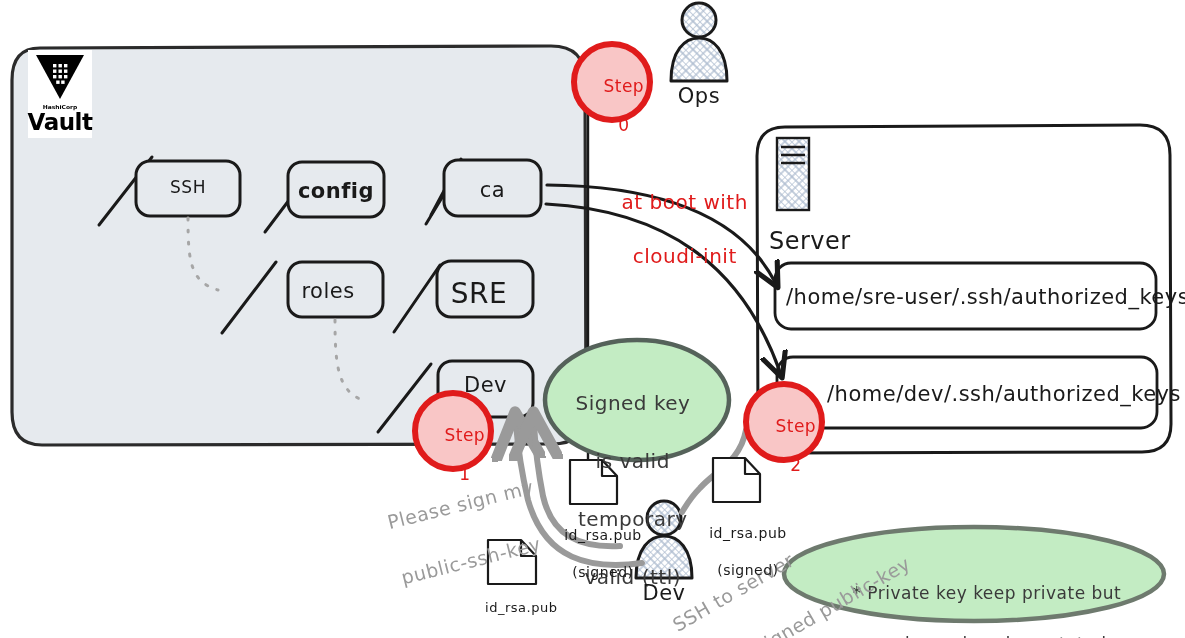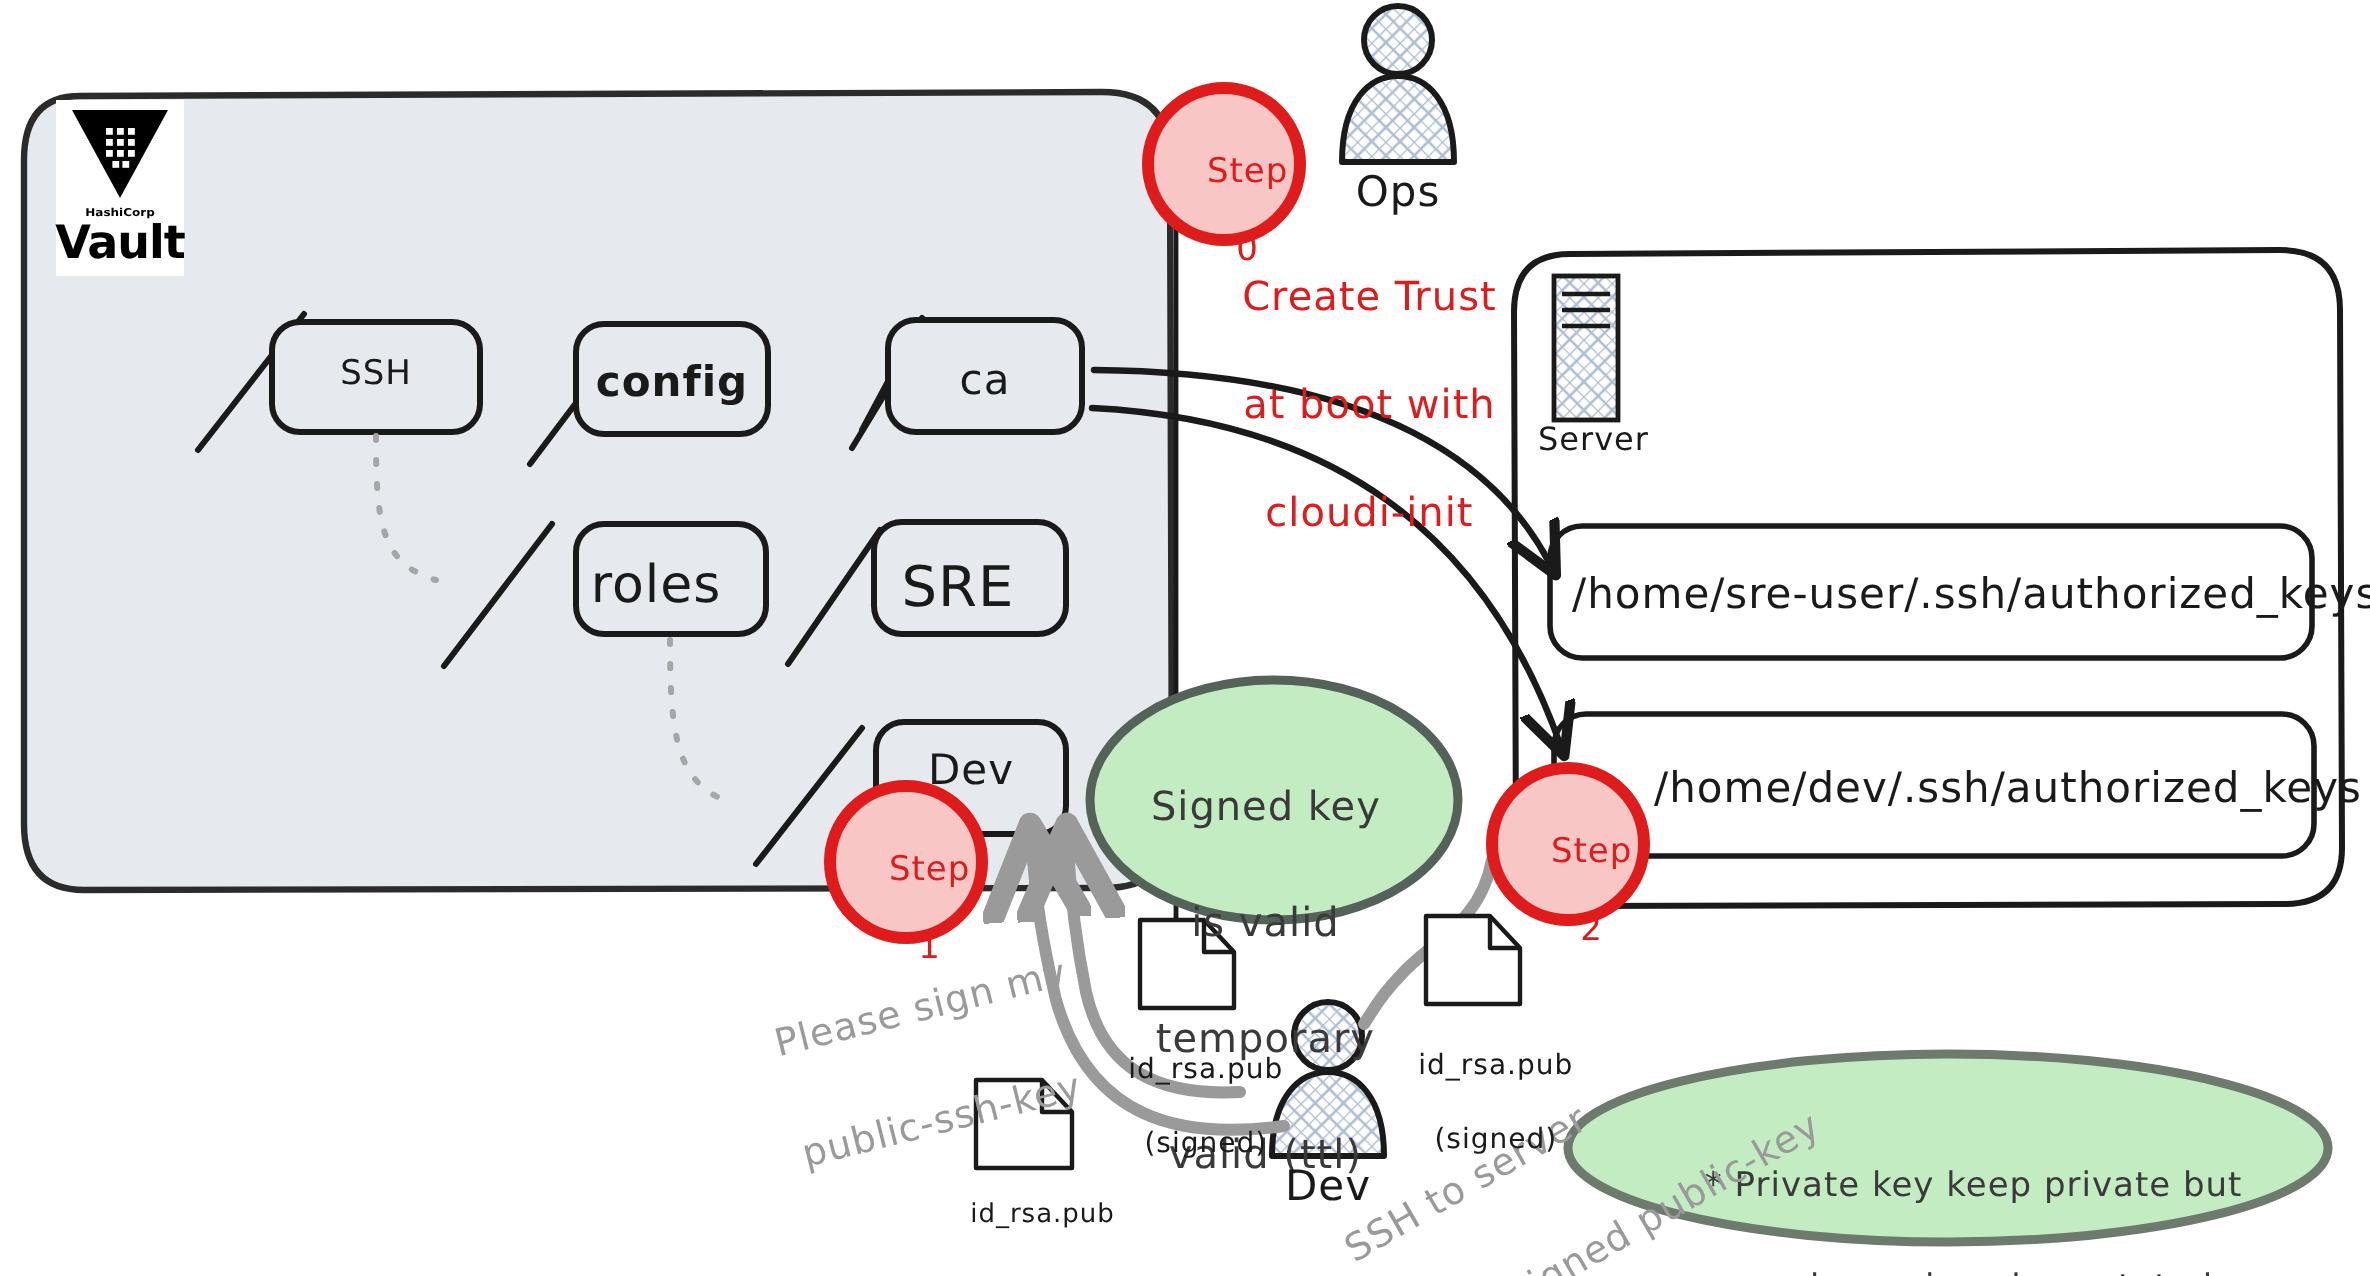--- a/index.html
+++ b/index.html
@@ -193,46 +193,46 @@
           <rect x="27.2" y="27.5" width="3.4" height="3.4"></rect>
       </g>
     </svg>
     <div class="vault-sub" style="font-size:6px; margin-top:2px;">HashiCorp</div>
     <div class="vault-word" style="font-size:23px; margin-top:-1px;">Vault</div>
   </div>
 
   <div class="txt hand ctr" style="left:136px; top:178px; width:104px; font-size:17px;">SSH</div>
   <div class="txt hand ctr" style="left:288px; top:179px; width:96px; font-size:21px;font-weight:bold;">config</div>
   <div class="txt hand ctr" style="left:444px; top:178px; width:97px; font-size:21px;">ca</div>
-  <div class="txt hand ctr" style="left:288px; top:279px; width:80px; font-size:26px;">roles</div>
+  <div class="txt hand ctr" style="left:288px; top:279px; width:80px; font-size:21px;">roles</div>
   <div class="txt hand ctr" style="left:437px; top:278px; width:84px; font-size:28px;">SRE</div>
   <div class="txt hand ctr" style="left:438px; top:373px; width:95px; font-size:21px;">Dev</div>
 
   <div class="txt hand ctr red-txt" style="left:574px; top:57px; width:76px; font-size:17px;">
     <span>Step</span><br>
     <span>0</span>
   </div>
   <div class="txt hand ctr red-txt" style="left:415px; top:406px; width:76px; font-size:17px;">
     <span>Step</span><br>
     <span>1</span>
   </div>
   <div class="txt hand ctr red-txt" style="left:746px; top:397px; width:76px; font-size:17px;">
     <span>Step</span><br>
     <span>2</span>
   </div>
 
   <div class="txt hand ctr" style="left:659px; top:84px; width:80px; font-size:21px;">Ops</div>
 
   <div class="txt hand ctr red-txt" style="left:591px; top:108px; width:160px; font-size:20px; line-height:1.35;">
-    <span>Create Trust</span><br>
+    <br>
     <span>at boot with</span><br>
     <span>cloudi-init</span>
   </div>
 
-  <div class="txt hand" style="left:769px; top:211px; font-size:16px;">Server</div>
+  <div class="txt hand" style="left:769px; top:228px; font-size:24px;">Server</div>
 
   <div class="txt hand" style="left:786px; top:285px; font-size:21px;">/home/sre-user/.ssh/authorized_keys</div>
   <div class="txt hand ctr" style="left:814px; top:382px; width:380px; font-size:21px;text-align:center;">/home/dev/.ssh/authorized_keys</div>
 
   <div class="txt hand ctr green-txt" style="left:548px; top:360px; width:142px; font-size:20px; line-height:1.45;">
     <span>Signed key</span><br>
     <span>is valid</span><br>
     <span>temporary</span><br>
     <span>valid (ttl)</span>
   </div>

